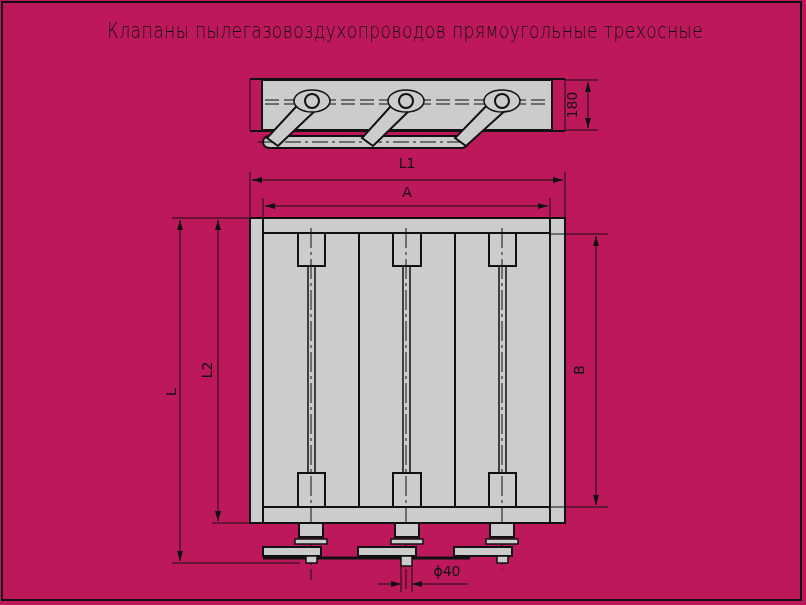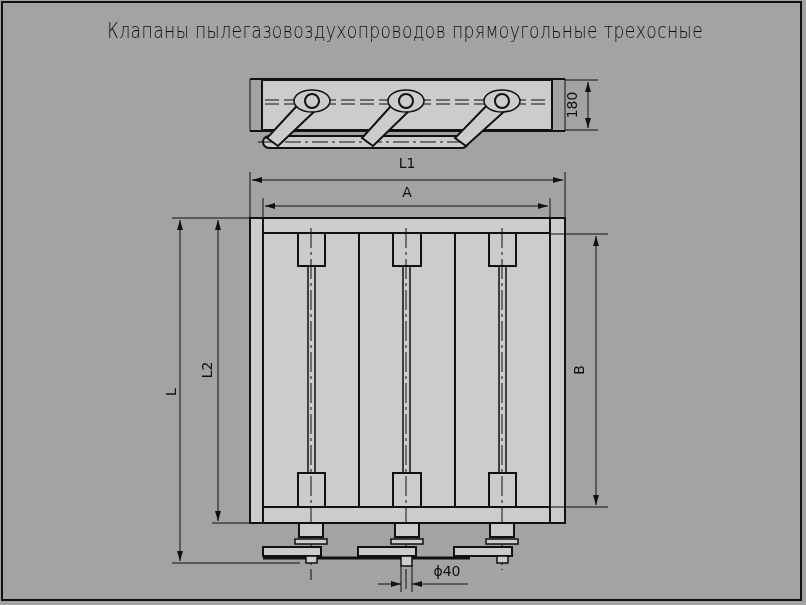--- a/index.html
+++ b/index.html
@@ -1,16 +1,16 @@
 <!DOCTYPE html>
 <html><head>
 <meta charset="utf-8">
 <style>
   html,body{margin:0;padding:0;background:#fff;}
-  .page{position:relative;width:806px;height:605px;overflow:hidden;background:#a3a3a3;}
+  .page{position:relative;width:806px;height:605px;overflow:hidden;background:#be185d;}
   .frame{position:absolute;left:1px;top:1px;width:801px;height:600px;border:2px solid #111;box-sizing:border-box;}
   .title{position:absolute;left:0;top:18px;width:806px;text-align:center;font-family:"DejaVu Sans",sans-serif;font-size:22px;letter-spacing:0.5px;color:#111;transform:scaleX(0.78);transform-origin:413px 0;font-weight:200;}
   svg{position:absolute;left:0;top:0;}
   .dimtxt{font-family:"DejaVu Sans",sans-serif;font-size:14px;fill:#111;}
 </style>
 </head>
 <body>
 
 <div class="page">
   <div class="frame"></div>

